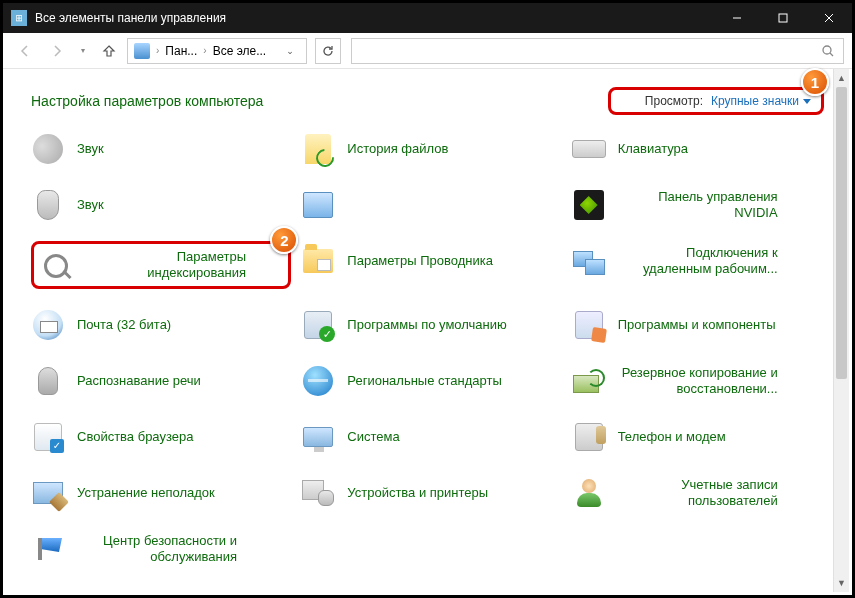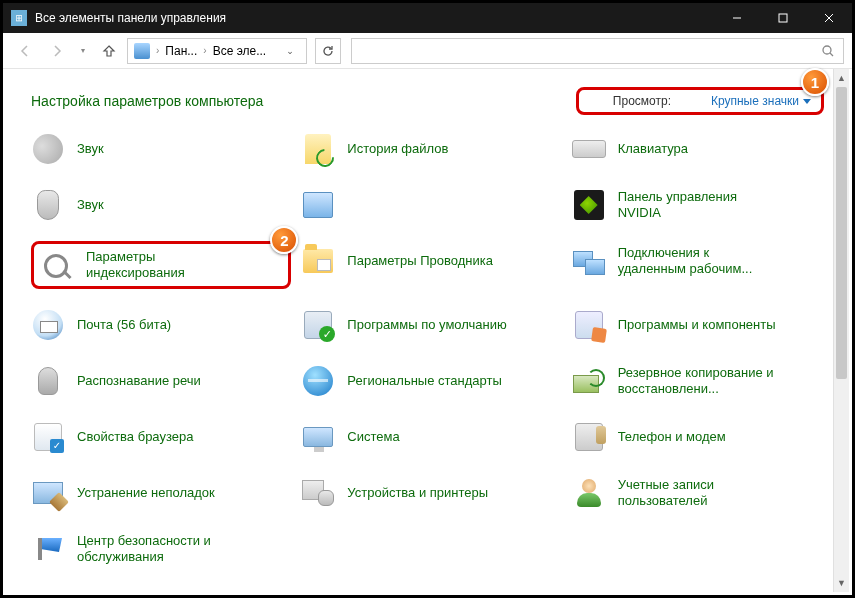--- a/index.html
+++ b/index.html
@@ -18,28 +18,28 @@
   .breadcrumb { display: flex; align-items: center; border: 1px solid #ccc; height: 26px; padding: 0 6px; gap: 6px; font-size: 12px; min-width: 180px; }
   .breadcrumb .cp-ic { width: 16px; height: 16px; background: linear-gradient(#a8d5ff,#4a90d0); border-radius: 2px; }
   .bc-sep { color: #888; font-size: 10px; }
   .bc-drop { width: 20px; color: #555; text-align: center; font-size: 9px; }
   .refresh { width: 26px; height: 26px; border: 1px solid #ccc; display: flex; align-items: center; justify-content: center; margin-left: 4px; }
   .searchbar { flex: 1; height: 26px; border: 1px solid #ccc; margin-left: 6px; display: flex; align-items: center; justify-content: flex-end; padding: 0 8px; color: #888; }
   .header-row { display: flex; align-items: center; padding: 18px 28px 10px 28px; position: relative; }
   .header-label { color: #0d6b0d; font-size: 14px; }
   .viewbox { margin-left: auto; border: 3px solid #d80000; border-radius: 8px; padding: 4px 10px; display: flex; align-items: center; gap: 8px; position: relative; }
   .viewbox .vl { color: #333; font-size: 12px; padding-left: 24px; }
-  .viewbox .vv { color: #1b6fbb; font-size: 12px; display: flex; align-items: center; gap: 4px; margin-left: 32px; }
+  .viewbox .vv { color: #1b6fbb; font-size: 12px; display: flex; align-items: center; gap: 4px; }
   .viewbox .vv .tri { width: 0; height: 0; border-left: 4px solid transparent; border-right: 4px solid transparent; border-top: 5px solid #1b6fbb; }
   .callout { position: absolute; width: 28px; height: 28px; border-radius: 50%; background: radial-gradient(circle at 35% 30%, #ff9a3a, #d94e00); border: 2px solid #fff; box-shadow: 0 1px 3px rgba(0,0,0,0.5); color: #fff; font-weight: bold; font-size: 15px; display: flex; align-items: center; justify-content: center; z-index: 10; }
   .call1 { top: -22px; right: -8px; }
   .grid { display: grid; grid-template-columns: repeat(3, 1fr); padding: 4px 20px 0 28px; column-gap: 10px; row-gap: 16px; overflow-y: auto; }
   .item { display: flex; align-items: center; gap: 12px; color: #0d6b0d; font-size: 13px; height: 40px; position: relative; }
   .item .icon { width: 34px; height: 34px; flex-shrink: 0; display: flex; align-items: center; justify-content: center; }
-  .item .label { line-height: 1.25; max-width: 160px; }
+  .item .label { line-height: 1.25; max-width: 160px; text-align: right; }
   .item.highlight { border: 3px solid #d80000; border-radius: 8px; padding: 4px 8px; height: auto; }
   .item.highlight .icon { margin-left: -2px; }
   .call2 { top: -18px; right: -10px; }
   .scrollbar { position: absolute; right: 3px; top: 66px; bottom: 3px; width: 16px; background: #f0f0f0; border-left: 1px solid #e0e0e0; display: flex; flex-direction: column; }
   .sb-btn { height: 18px; display: flex; align-items: center; justify-content: center; color: #666; font-size: 9px; }
   .sb-track { flex: 1; position: relative; }
   .sb-thumb { position: absolute; left: 2px; right: 2px; top: 0; height: 60%; background: #c8c8c8; border-radius: 2px; }
   
   .ic-sound { background: radial-gradient(circle at 30% 40%, #ddd, #aaa); border-radius: 50%; width: 30px; height: 30px; }
   .ic-history { background: linear-gradient(#fff2c0,#f7d76a); width: 26px; height: 30px; border-radius: 3px 3px 0 0; position: relative; }
@@ -225,21 +225,21 @@
         <div class="icon">
           <div class="ic-remote"></div>
         </div>
         <div class="label">Подключения к удаленным рабочим...</div>
       </div>
 
     <div class="item">
         <div class="icon">
           <div class="ic-mail"></div>
         </div>
-        <div class="label">Почта (56 бита)</div>
+        <div class="label">Почта (32 бита)</div>
       </div>
     <div class="item">
         <div class="icon">
           <div class="ic-default"></div>
         </div>
         <div class="label">Программы по умолчанию</div>
       </div>
     <div class="item">
         <div class="icon">
           <div class="ic-programs"></div>

